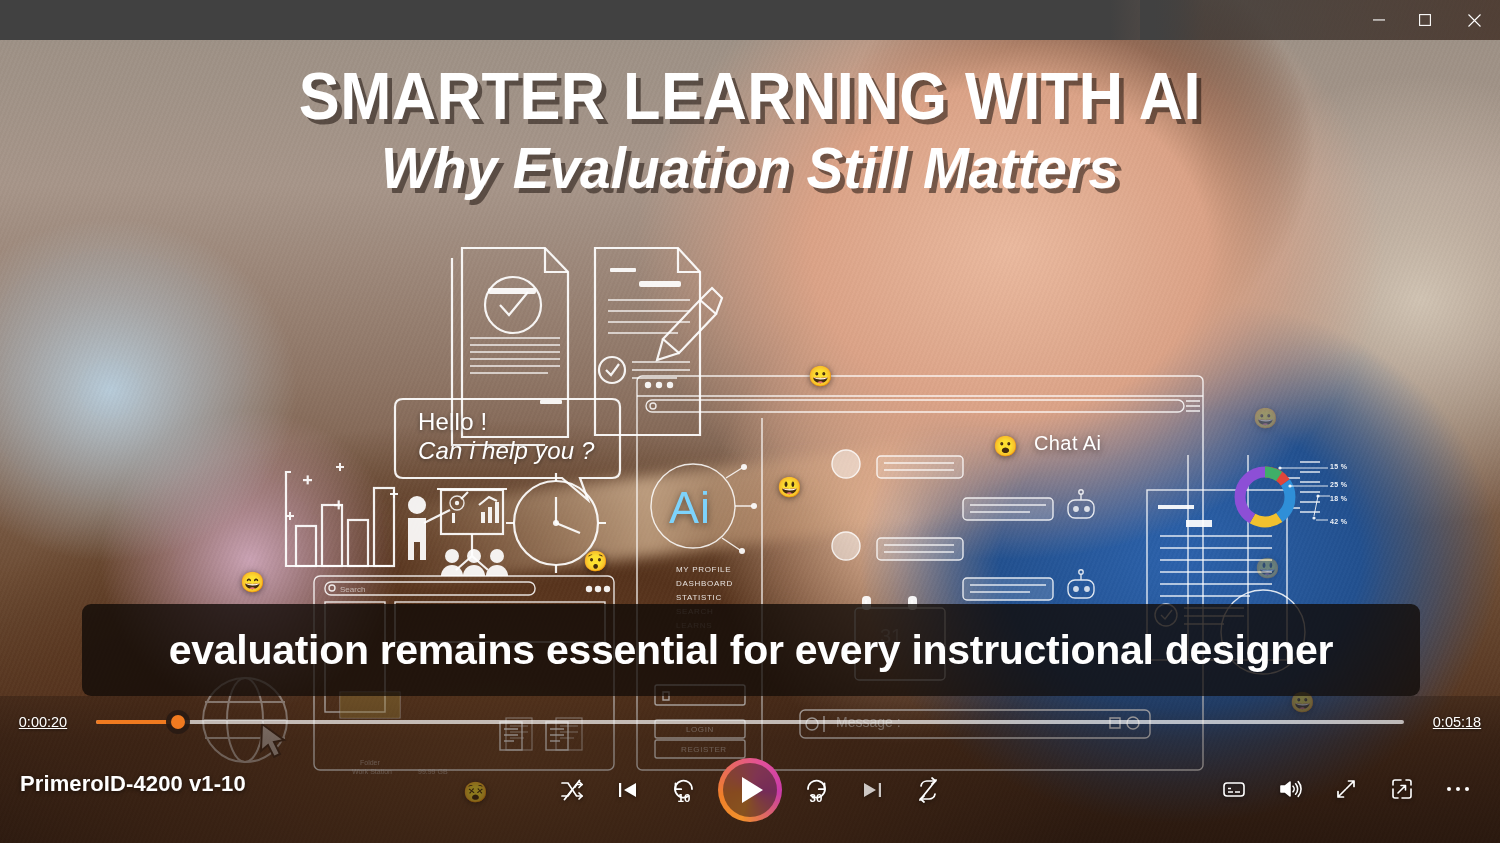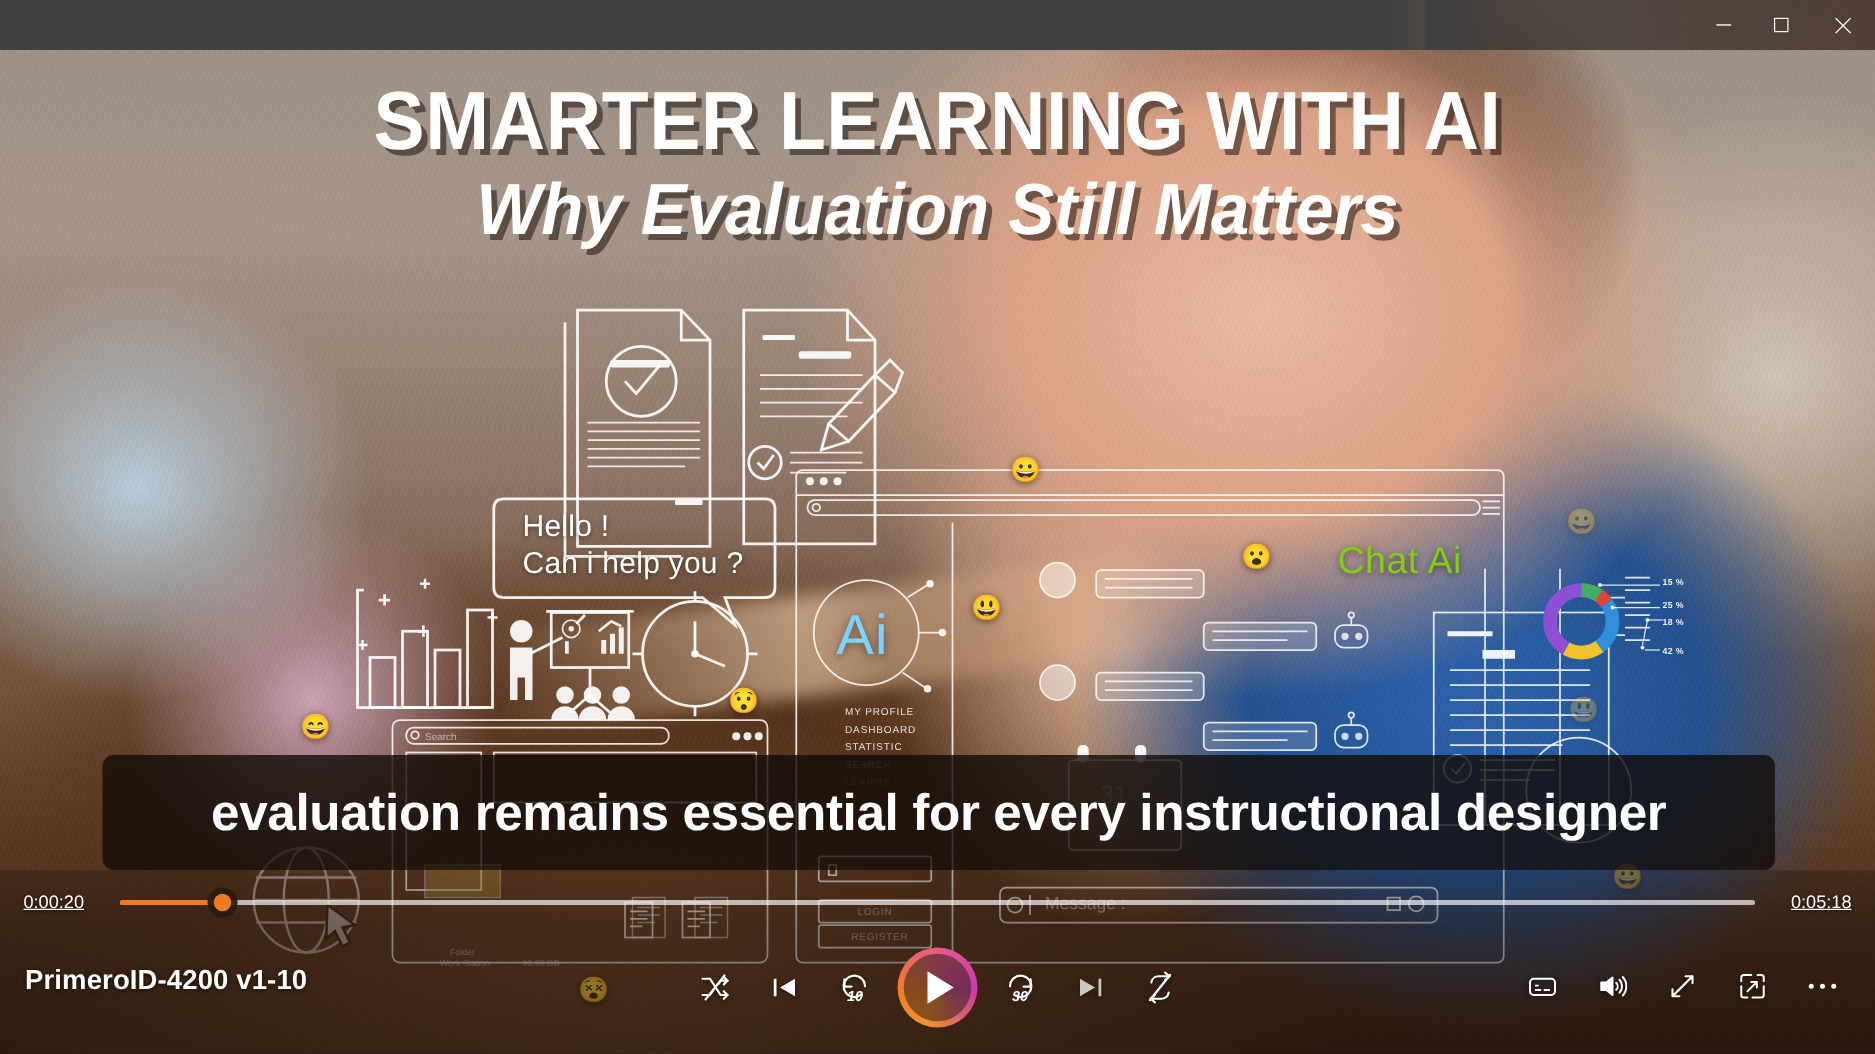--- a/index.html
+++ b/index.html
@@ -37,22 +37,22 @@
   
   .hud { position:absolute; inset:0; }
   .hud svg { position:absolute; left:0; top:0; }
   .hud .ln { fill:none; stroke:#fff; stroke-width:2.2; opacity:.92; }
   .hud .lnf { fill:#fff; opacity:.92; }
   .hud .thin { fill:none; stroke:#fff; stroke-width:1.4; opacity:.85; }
 
   .bubble-txt { position:absolute; color:#fff; font-size:24px; letter-spacing:.2px;
     text-shadow:0 1px 4px rgba(0,0,0,.45); line-height:1.22; }
 
-  .chat-title { position:absolute; left:1034px; top:432px; color:#84cc16;
-    font-size:30px; letter-spacing:.4px; text-shadow:0 2px 6px rgba(0,0,0,.5);margin-left:36px; }
+  .chat-title { position:absolute; left:1034px; top:432px; color:#ffffff;
+    font-size:20px; letter-spacing:.4px; text-shadow:0 2px 6px rgba(0,0,0,.5); }
   .ai-mark { position:absolute; left:669px; top:482px; color:#7dd3fc; font-size:45px;
     letter-spacing:1px; text-shadow:0 2px 7px rgba(0,0,0,.45); }
 
   .side-item { position:absolute; color:#fff; font-size:8px; letter-spacing:.7px;
     opacity:.85; }
   .msg-ph { position:absolute; left:836px; top:714px; color:#fff; opacity:.55; font-size:14px; }
   .lr-btn { position:absolute; color:#fff; opacity:.5; font-size:8px; letter-spacing:.6px; }
   .search-ph { position:absolute; left:340px; top:585px; color:#fff; opacity:.55; font-size:8px; }
   .cal-num { position:absolute; left:880px; top:625px; color:#fff; opacity:.35; font-size:20px; }
   .donut-lab { position:absolute; color:#fff; font-size:7px; font-weight:bold;
@@ -126,21 +126,21 @@
 
   #medianame { position:absolute; left:20px; top:75px; color:#fff; font-size:22px;
     font-weight:bold; letter-spacing:.1px; text-shadow:0 1px 4px rgba(0,0,0,.6); }
 
   #center-ctrls { position:absolute; left:50%; transform:translateX(-50%); top:62px;
     display:flex; align-items:center; gap:0; }
   .cbtn { width:56px; height:62px; display:flex; align-items:center;
     justify-content:center; position:relative; }
   .cbtn svg { display:block; filter:drop-shadow(0 1px 2px rgba(0,0,0,.5)); }
   .skip-num { position:absolute; left:0; right:0; top:33px; text-align:center;
-    color:#fff; font-size:11.5px; font-weight:bold; pointer-events:none;font-style:italic; }
+    color:#fff; font-size:11.5px; font-weight:bold; pointer-events:none; }
   #play-btn { width:64px; height:64px; border-radius:50%; margin:0 6px;
     background:conic-gradient(from 195deg, #f2922c 0%, #ef7f2a 18%, #e2509a 52%, #c93ba8 72%, #f08f2b 100%);
     display:flex; align-items:center; justify-content:center; }
   #play-btn-in { width:54px; height:54px; border-radius:50%;
     background:rgba(48,31,22,.55); display:flex; align-items:center;
     justify-content:center; }
   #play-btn-in::after { content:""; width:0; height:0; margin-left:5px;
     border-left:21px solid #fff; border-top:13px solid transparent;
     border-bottom:13px solid transparent; }
 
@@ -399,21 +399,21 @@
         <g fill="#c7a64a" opacity=".75">
             <rect x="30" y="2" width="60" height="26" rx="2"></rect>
           </g>
       </svg>
     </div>
     <div class="fs-lab" style="left:360px;top:759px;">Folder</div>
     <div class="fs-lab" style="left:352px;top:768px;">Work Station</div>
     <div class="fs-lab" style="left:418px;top:768px;">99.99 GB</div>
 
     <div class="bubble-txt" style="left:418px;top:407px;">Hello !</div>
-    <div class="bubble-txt" style="left:418px;top:436px;">Can i help you ?</div>
+    <div class="bubble-txt" style="left:418px;top:436px;font-style:italic;">Can i help you ?</div>
     <div class="ai-mark">Ai</div>
     <div class="chat-title">Chat Ai</div>
 
     <div class="side-item" style="left:676px;top:565px;">MY PROFILE</div>
     <div class="side-item" style="left:676px;top:579px;">DASHBOARD</div>
     <div class="side-item" style="left:676px;top:593px;">STATISTIC</div>
     <div class="side-item" style="left:676px;top:607px;opacity:.4;">SEARCH</div>
     <div class="side-item" style="left:676px;top:621px;opacity:.35;">LEARNS</div>
     <div class="msg-ph">Message :</div>
     <div class="lr-btn" style="left:686px;top:725px;">LOGIN</div>

